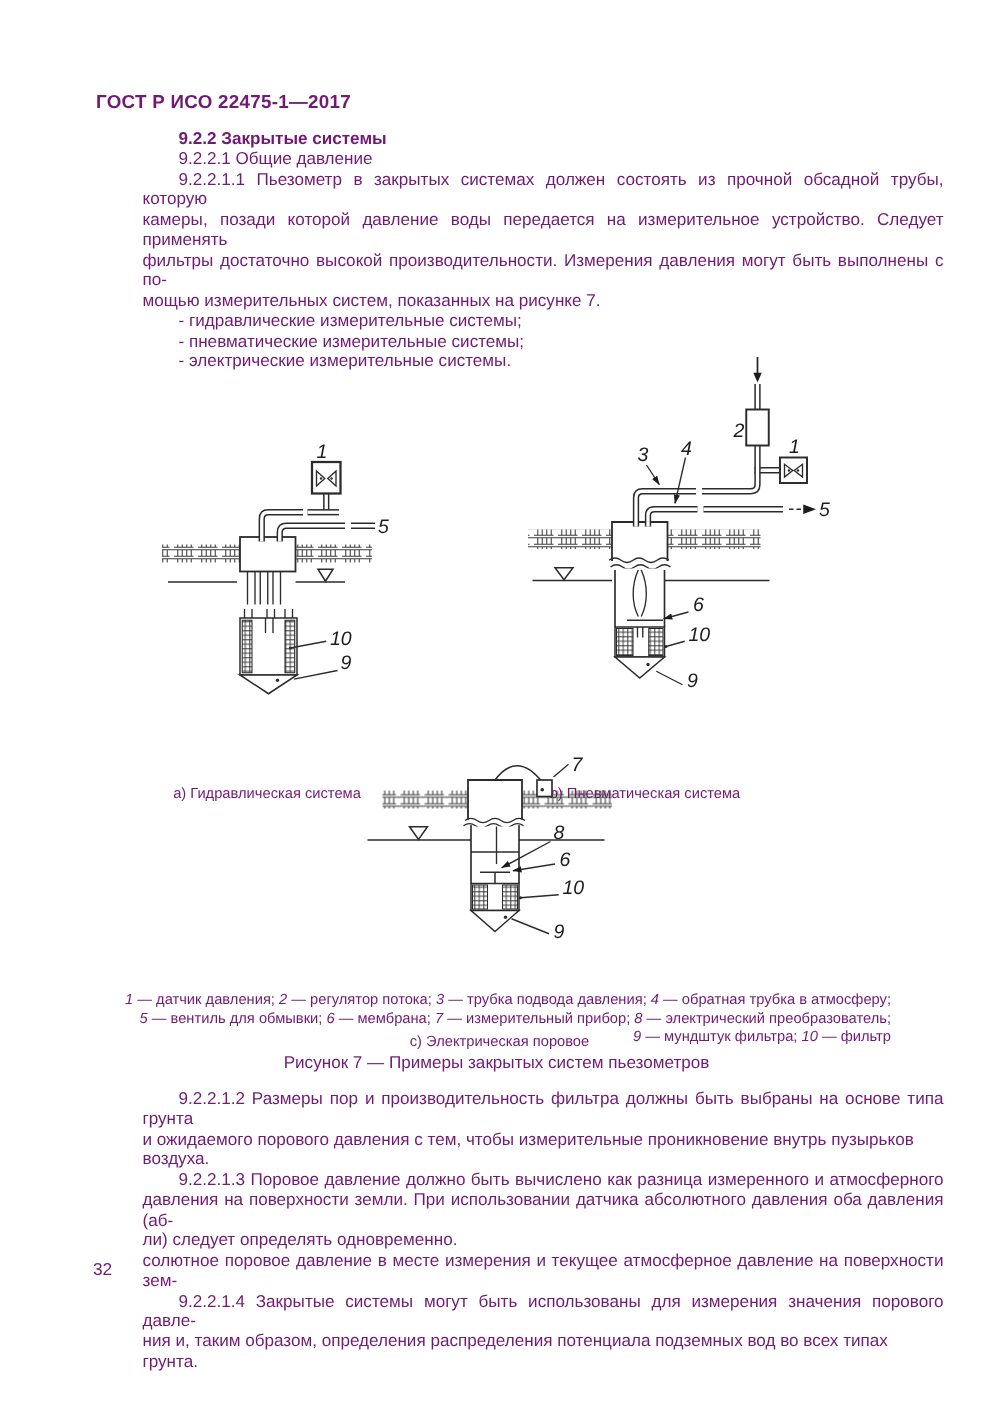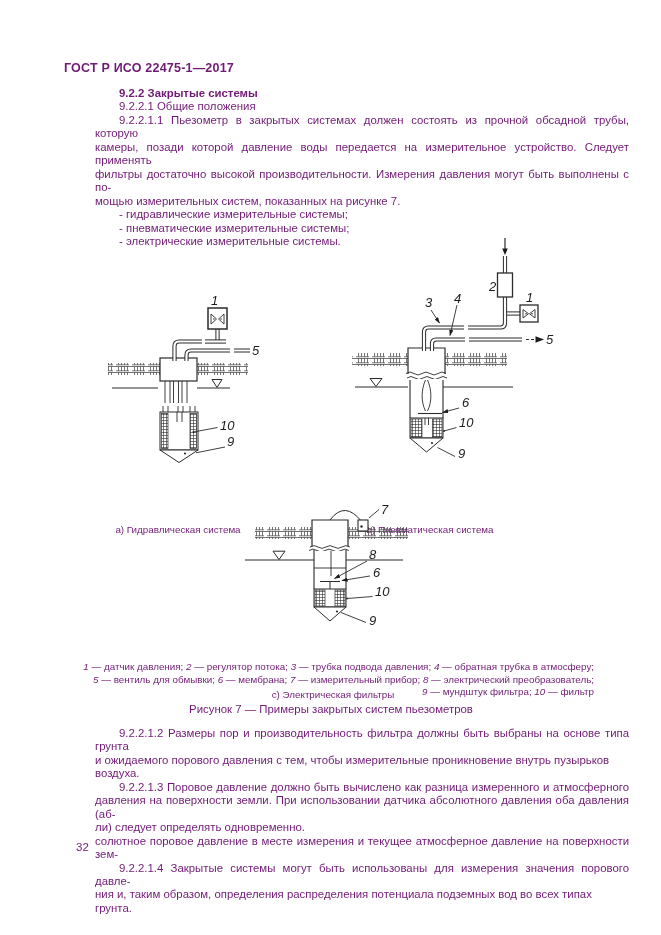--- a/index.html
+++ b/index.html
@@ -9,33 +9,33 @@
   .tblock{position:absolute;left:64px;width:534px;font-size:11.4px;line-height:13.45px;margin-left:31px;}
   .ln{white-space:normal;}
   .jl{text-align:justify;text-align-last:justify;}
   .ind{text-indent:24px;}
   .b{font-weight:bold;}
   .fig{position:absolute;}
   .subcap{position:absolute;font-size:9.8px;text-align:center;margin-top:48px;}
   .legend{position:absolute;left:60px;top:661px;width:534px;font-size:9.8px;line-height:12.6px;text-align:right;}
   .legend i{font-style:italic;}
   .figcap{position:absolute;left:64px;top:703px;width:534px;font-size:11.4px;text-align:center;}
-  .pagenum{position:absolute;left:76px;top:841px;font-size:11.5px;}
+  .pagenum{position:absolute;left:62px;top:841px;font-size:11.5px;}
   svg text{font-family:"Liberation Sans",sans-serif;font-style:italic;font-size:13px;fill:#1c1c1c;}
 </style>
 </head>
 <body>
 
 <div class="page">
 
   <div class="hdr">ГОСТ Р ИСО 22475-1—2017</div>
 
   <div class="tblock" style="top:87px">
     <div class="ln b ind">9.2.2 Закрытые системы</div>
-    <div class="ln ind">9.2.2.1 Общие положения</div>
+    <div class="ln ind">9.2.2.1 Общие давление</div>
     <div class="ln jl ind">9.2.2.1.1 Пьезометр в закрытых системах должен состоять из прочной обсадной трубы, которую</div>
     <div class="ln jl">камеры, позади которой давление воды передается на измерительное устройство. Следует применять</div>
     <div class="ln jl">фильтры достаточно высокой производительности. Измерения давления могут быть выполнены с по-</div>
     <div class="ln">мощью измерительных систем, показанных на рисунке 7.</div>
     <div class="ln ind">- гидравлические измерительные системы;</div>
     <div class="ln ind">- пневматические измерительные системы;</div>
     <div class="ln ind">- электрические измерительные системы.</div>
   </div>
 
   <svg class="fig" style="left:100px;top:240px" width="260" height="250" viewBox="0 0 260 250">
@@ -234,21 +234,21 @@
       <text x="134" y="64">8</text>
       <path d="M135,81 L107,85.5" stroke="#2b2b2b" stroke-width="0.9" fill="none" marker-end="url(#arwC)"></path>
       <text x="138" y="82">6</text>
       <path d="M137.5,101.5 L112,103.5" stroke="#2b2b2b" stroke-width="0.9" fill="none"></path>
       <circle cx="112" cy="103.5" r="1" fill="#2b2b2b"></circle>
       <text x="140" y="101">10</text>
       <path d="M131,127.5 L106,117.5" stroke="#2b2b2b" stroke-width="0.9" fill="none"></path>
       <text x="134" y="130">9</text>
     </g>
   </svg>
-  <div class="subcap" style="left:253px;top:641px;width:160px">с) Электрическая фильтры</div>
+  <div class="subcap" style="left:253px;top:641px;width:160px">с) Электрическая поровое</div>
 
   <div class="legend">
     <div><i>1</i><span> — датчик давления; </span><i>2</i><span> — регулятор потока; </span><i>3</i><span> — трубка подвода давления; </span><i>4</i><span> — обратная трубка в атмосферу;</span></div>
     <div><i>5</i><span> — вентиль для обмывки; </span><i>6</i><span> — мембрана; </span><i>7</i><span> — измерительный прибор; </span><i>8</i><span> — электрический преобразователь;</span></div>
     <div><i>9</i><span> — мундштук фильтра; </span><i>10</i><span> — фильтр</span></div>
   </div>
 
   <div class="figcap">Рисунок 7 — Примеры закрытых систем пьезометров</div>
 
   <div class="tblock" style="top:727px">

